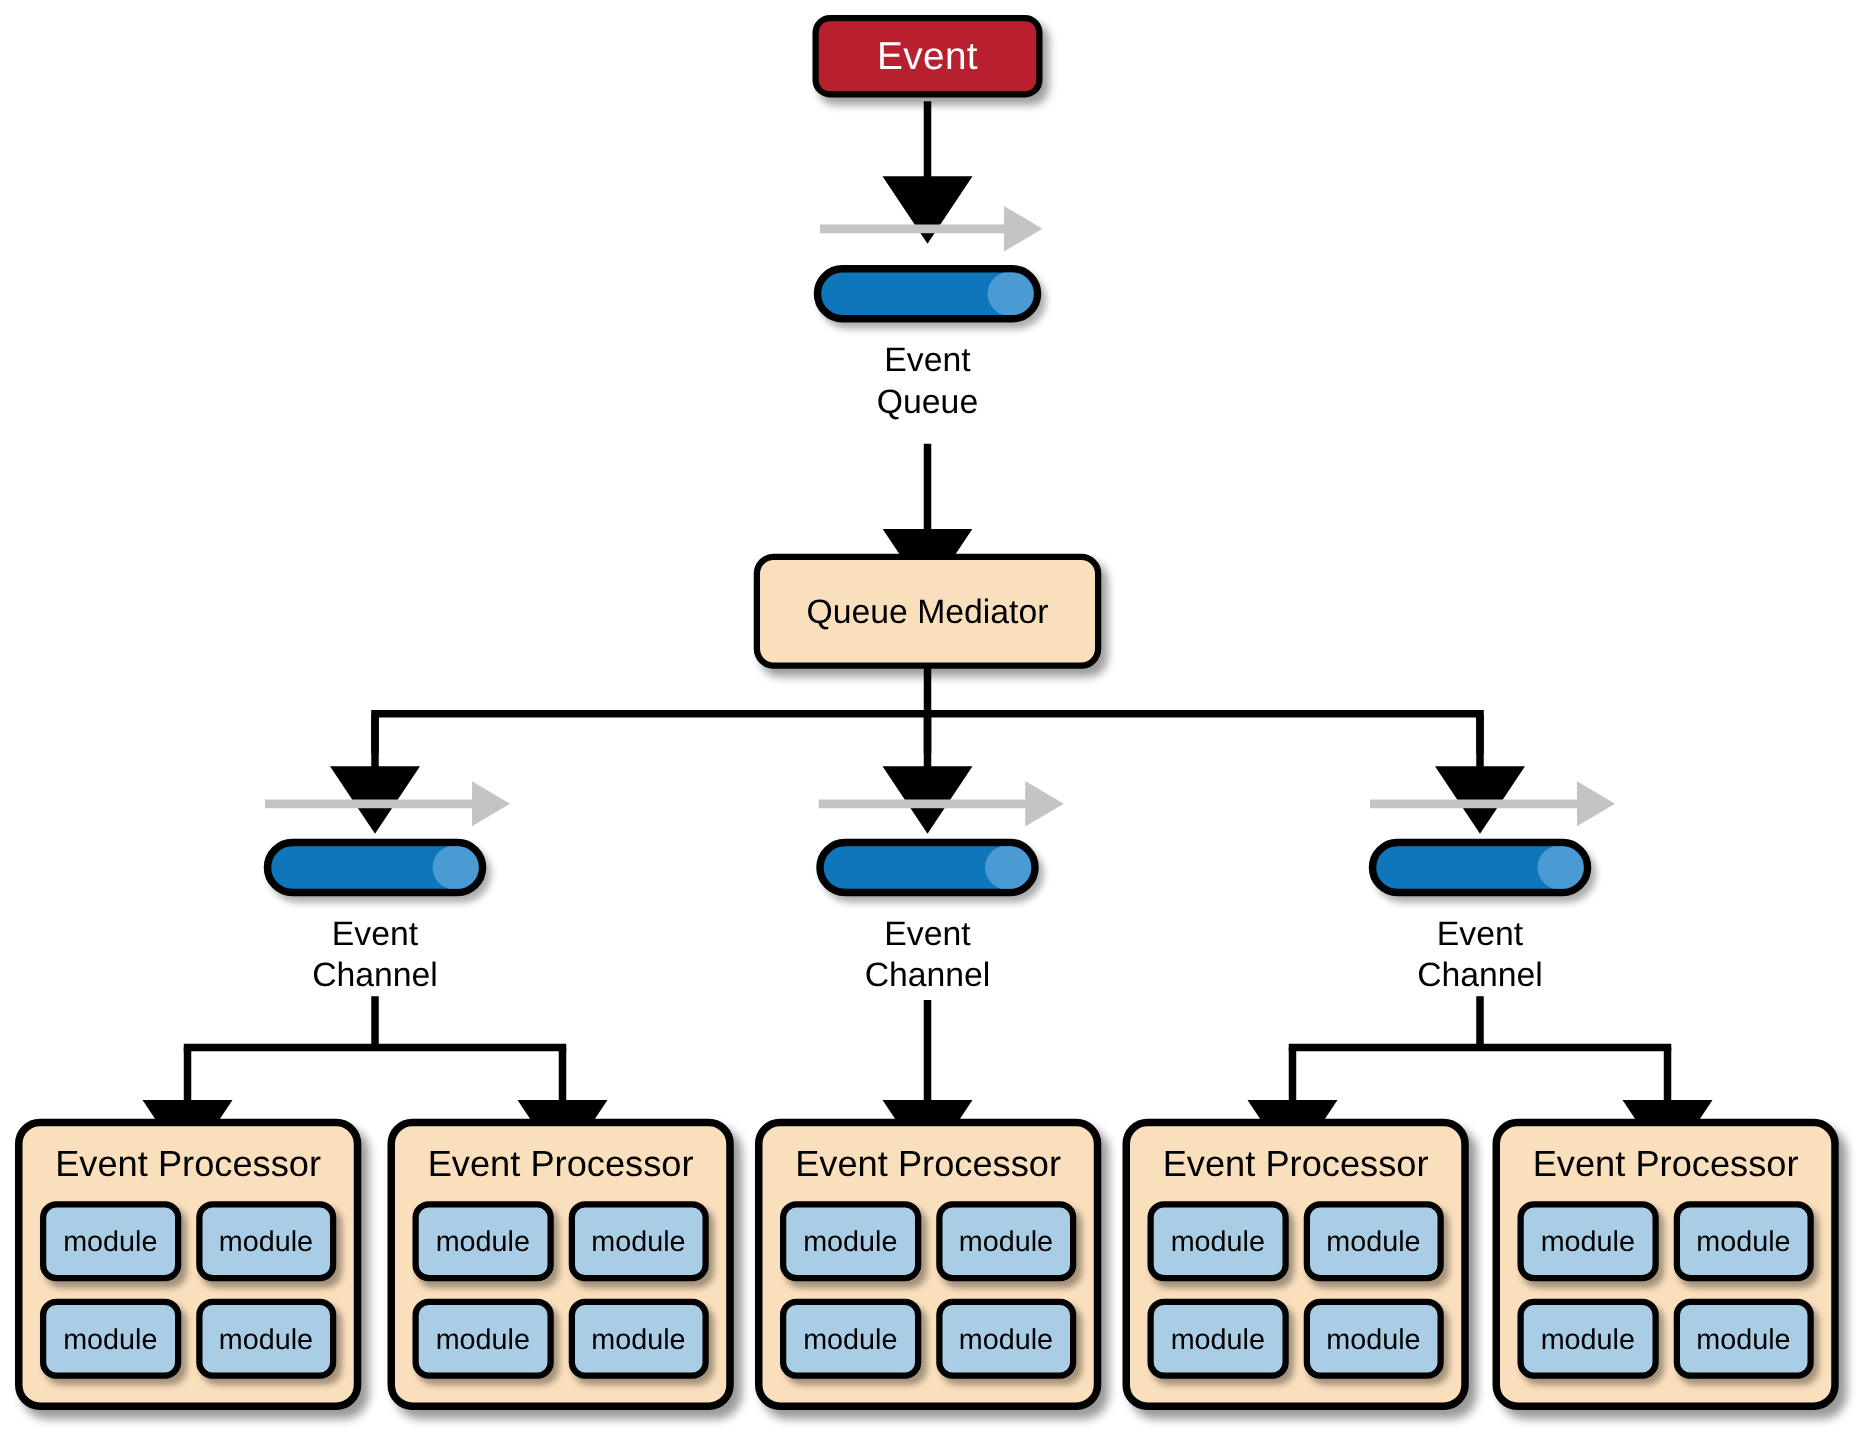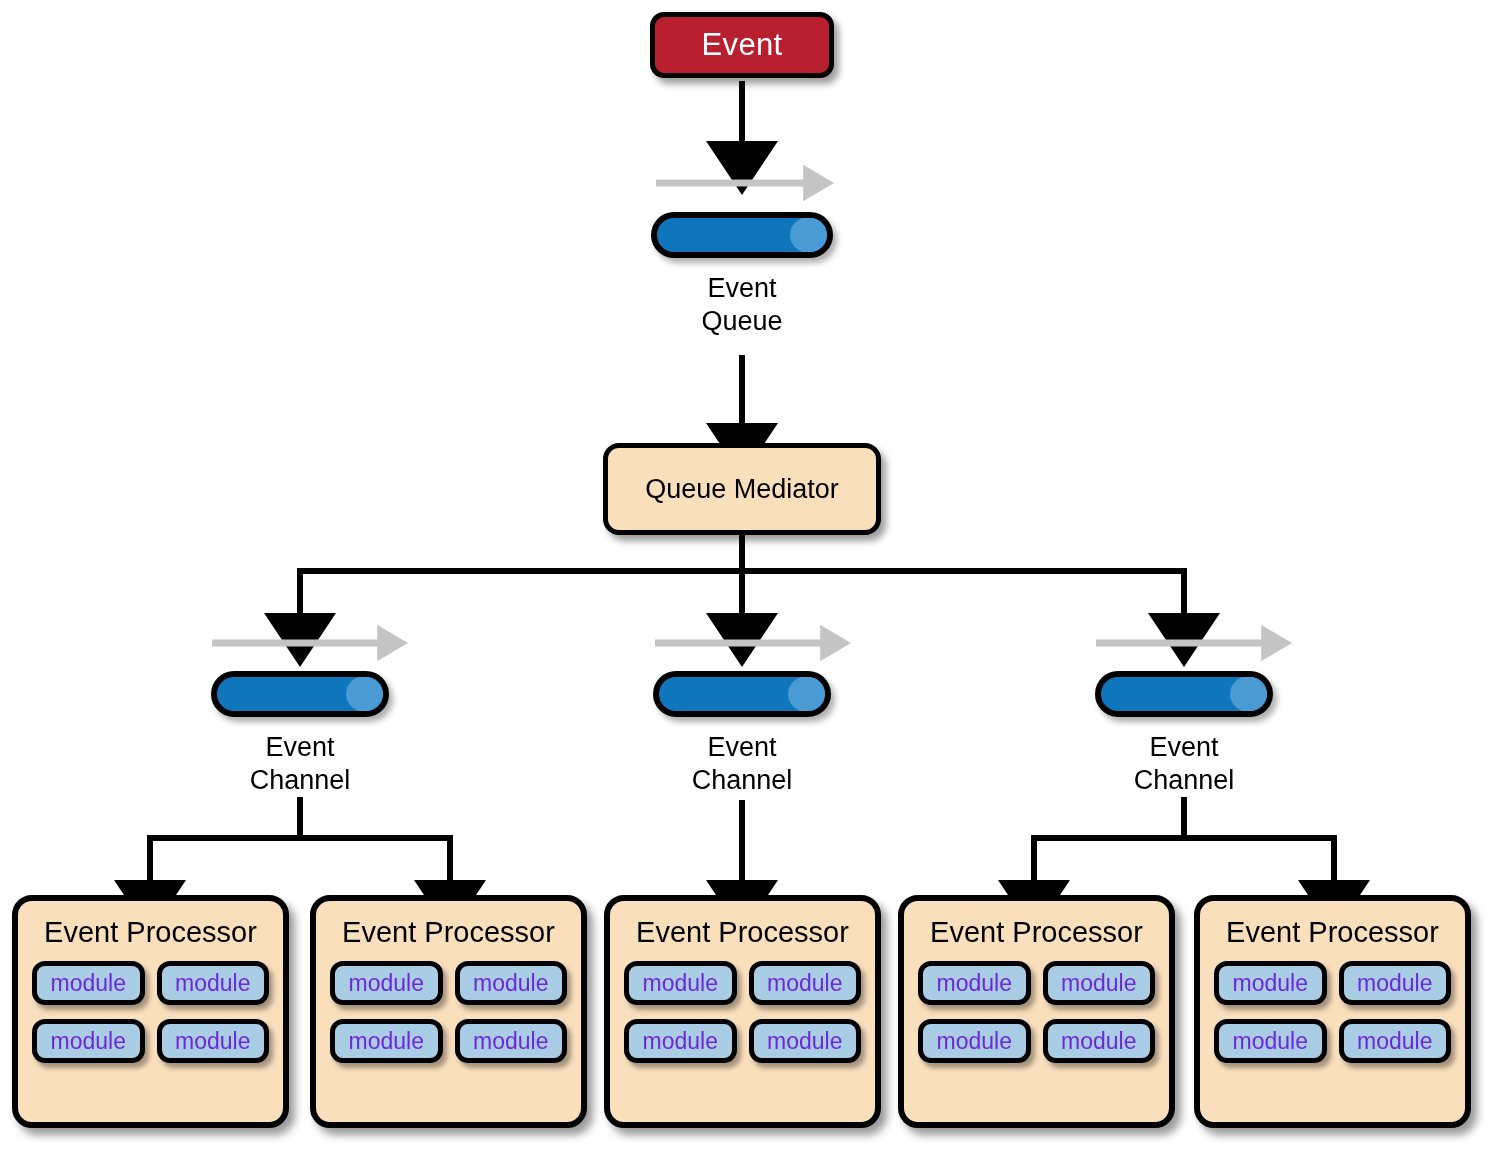--- a/index.html
+++ b/index.html
@@ -107,23 +107,23 @@
     gap: 14px 12px;
     padding: 0 14px 0 14px;
     width: 100%;
     box-sizing: border-box;
   }
   .module {
     box-sizing: border-box;
     border: 5px solid #000000;
     border-radius: 13px;
     background: #aacde6;
-    color: #6d28d9;
+    color: #000000;
     font-size: 23px;
-    height: 44px;
+    height: 64px;
     display: flex;
     align-items: center;
     justify-content: center;
     box-shadow: 4px 5px 5px rgba(0,0,0,0.35);
   }
 </style>
 </head>
 <body>
 
 <div id="diagram">

